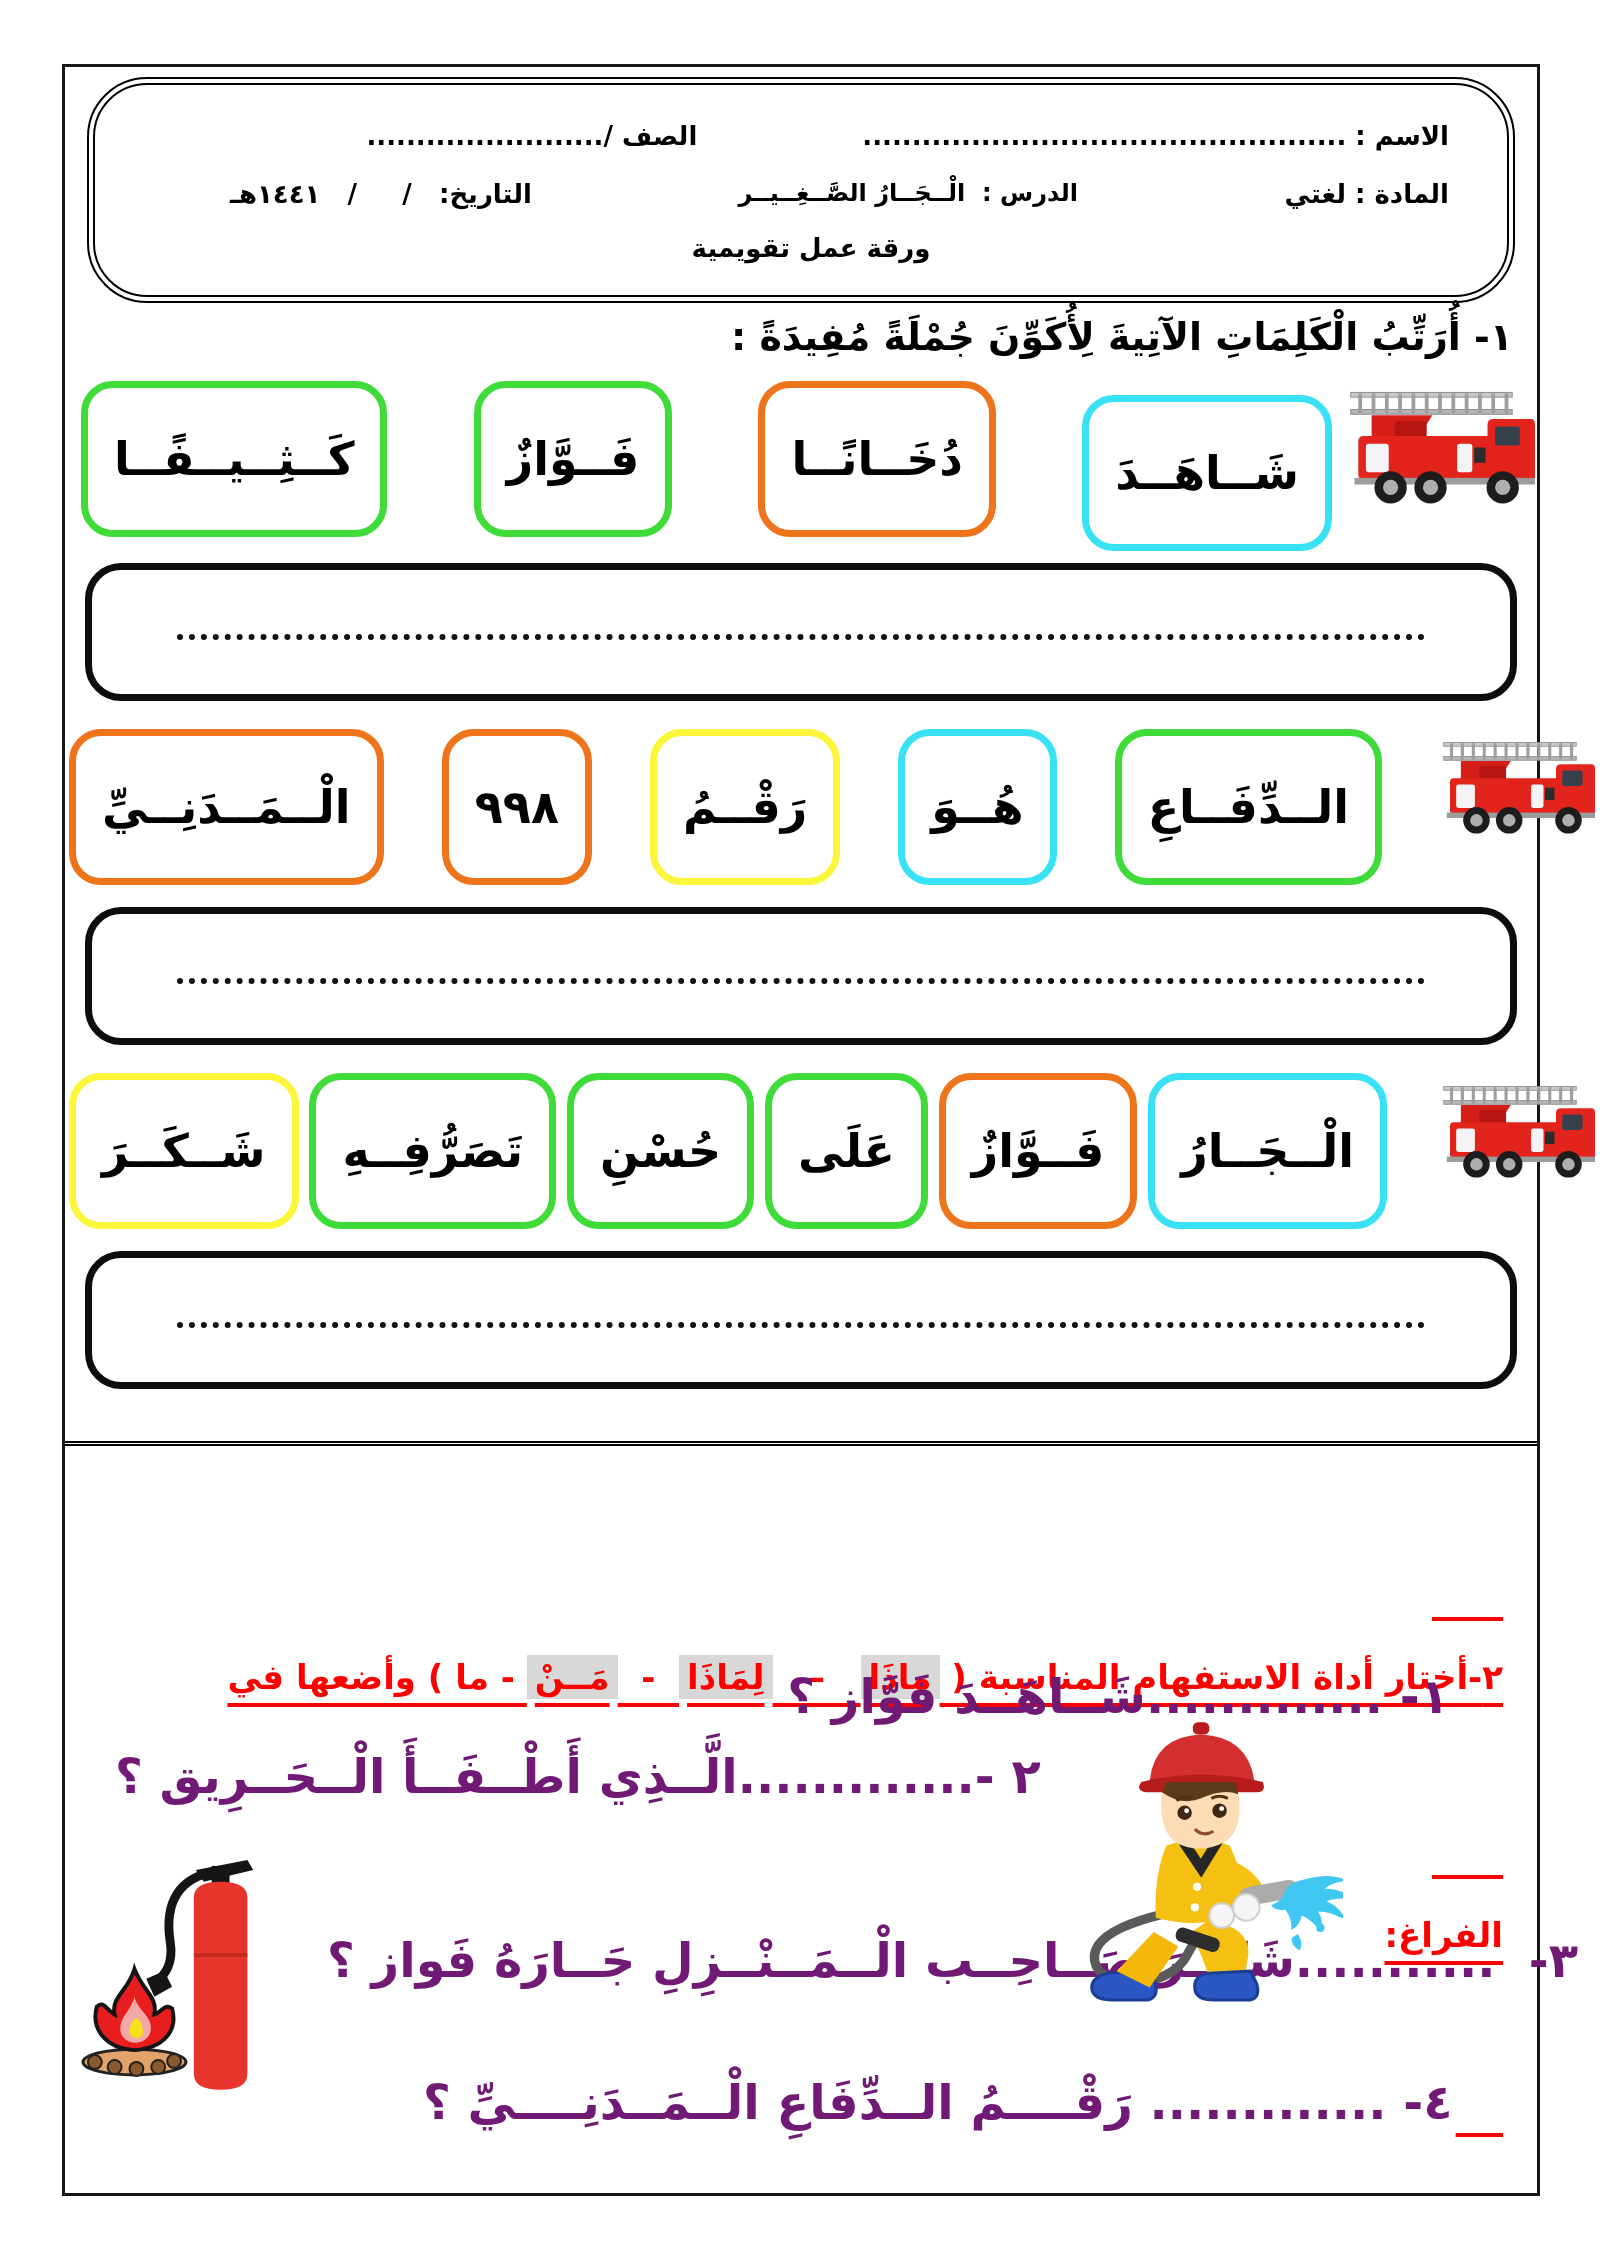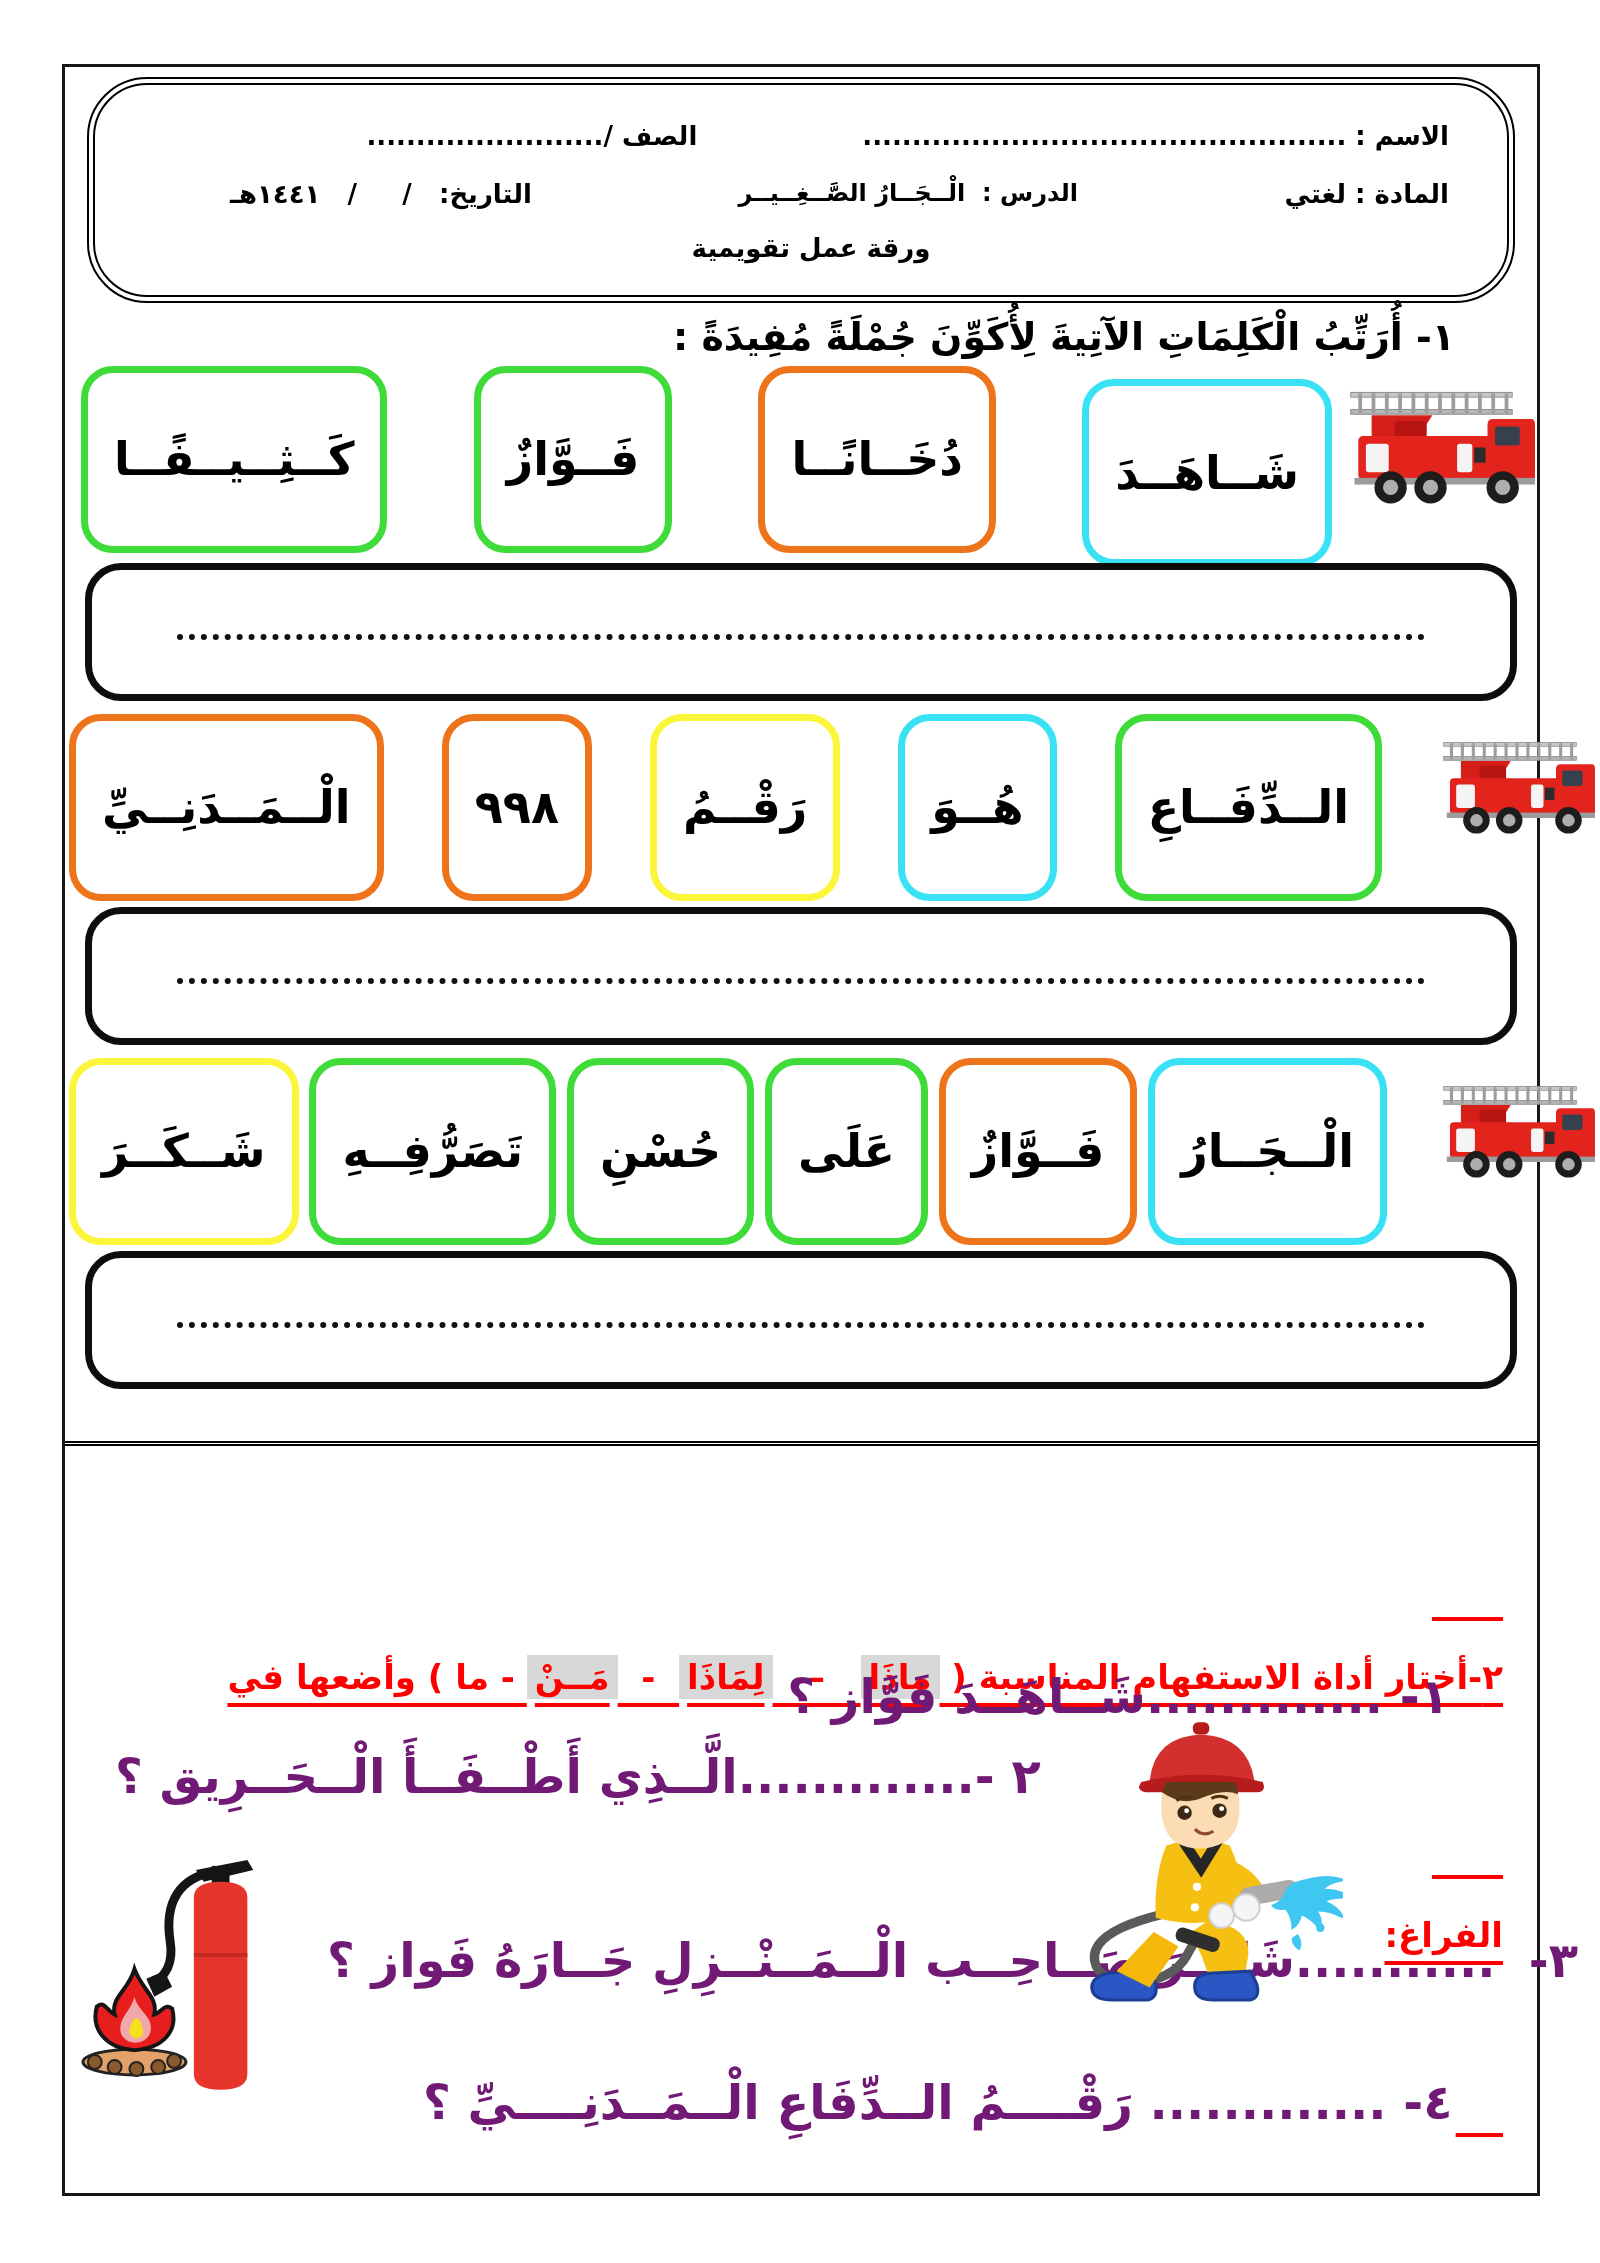--- a/index.html
+++ b/index.html
@@ -17,30 +17,30 @@
     border-radius:60px; padding:4px;
   }
   .header-inner { border:2px solid #000; border-radius:54px; height:100%; }
   .h-row { display:flex; direction:rtl; font-weight:bold; font-size:26px; white-space:pre; color:#000; }
   .h-row1 { gap:165px; padding:36px 58px 0 90px; }
   .h-row2 { justify-content:space-between; padding:28px 58px 0 135px; }
   .h-row2 .h-lesson { font-size:24px; }
   .h-row3 { justify-content:center; padding-top:24px;margin-left:20px; }
   
   .s1-title {
-    direction:rtl; text-align:right; padding-right:82px; margin-top:12px;
+    direction:rtl; text-align:right; padding-right:24px; margin-top:12px;
     font-size:38px; font-weight:bold; color:#000;
   }
   .card-row { position:relative; height:168px; direction:rtl; margin-top:16px; }
   .cards { display:flex; justify-content:space-between; align-items:center; height:100%; }
   .r1 .cards { padding:0 205px 0 16px; }
   .r2 .cards { padding:0 155px 0 4px; }
   .r3 .cards { padding:0 150px 0 4px; }
   .word-card {
-    height:187px; display:flex; align-items:center; justify-content:center;
+    height:156px; display:flex; align-items:center; justify-content:center;
     border:7px solid #999; border-radius:32px; padding:0 26px;
     font-weight:bold; font-size:46px; background:#fff; color:#000; white-space:pre;
   }
   .truck { position:absolute; }
   .r1 .truck { right:2px;  top:6px;  width:190px; }
   .r2 .truck { right:-58px; top:10px; width:156px; }
   .r3 .truck { right:-58px; top:10px; width:156px; }
   .truck svg { width:100%; height:auto; display:block; }
   .answer-box {
     margin:20px 20px 0; height:138px; border:7px solid #0d0d0d;

